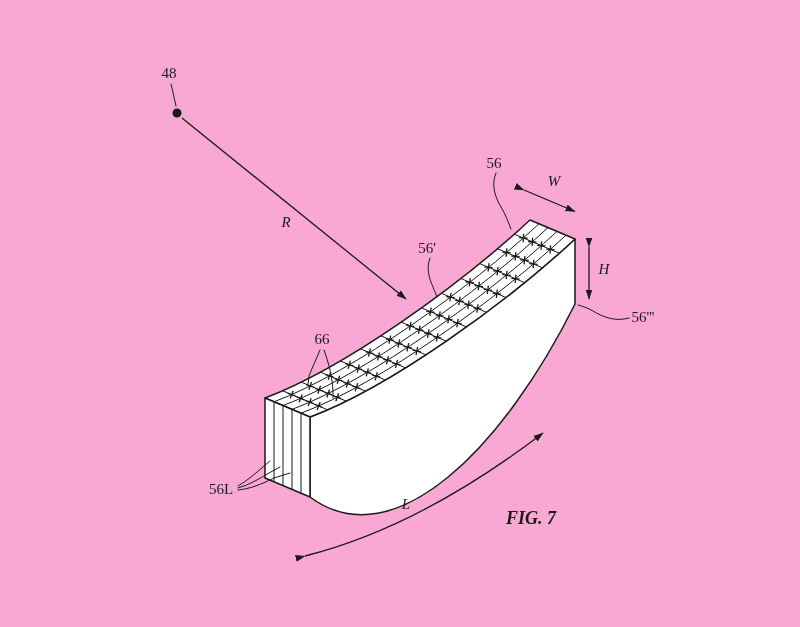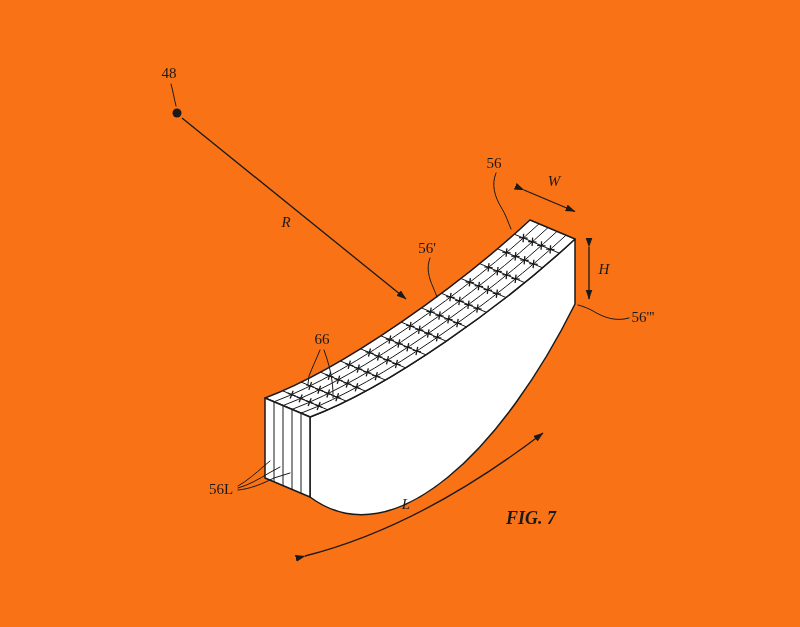--- a/index.html
+++ b/index.html
@@ -4,21 +4,21 @@
 <style>
   html, body {
     margin: 0;
     padding: 0;
     background: #ffffff;
   }
   .canvas {
     position: relative;
     width: 800px;
     height: 627px;
-    background: #f97316;
+    background: #f9a8d4;
     font-family: "Liberation Serif", "DejaVu Serif", serif;
   }
   svg { display: block; }
   .face       { stroke: #1a1a1a; fill: #ffffff; stroke-width: 1.5; stroke-linejoin: round; }
   .thin       { stroke: #1a1a1a; fill: none; stroke-width: 1; }
   .leader     { stroke: #1a1a1a; fill: none; stroke-width: 1; stroke-linecap: round; }
   .dim        { stroke: #1a1a1a; fill: none; stroke-width: 1.3; }
   .lbl {
     font-family: "Liberation Serif", "DejaVu Serif", serif;
     font-size: 15px;

